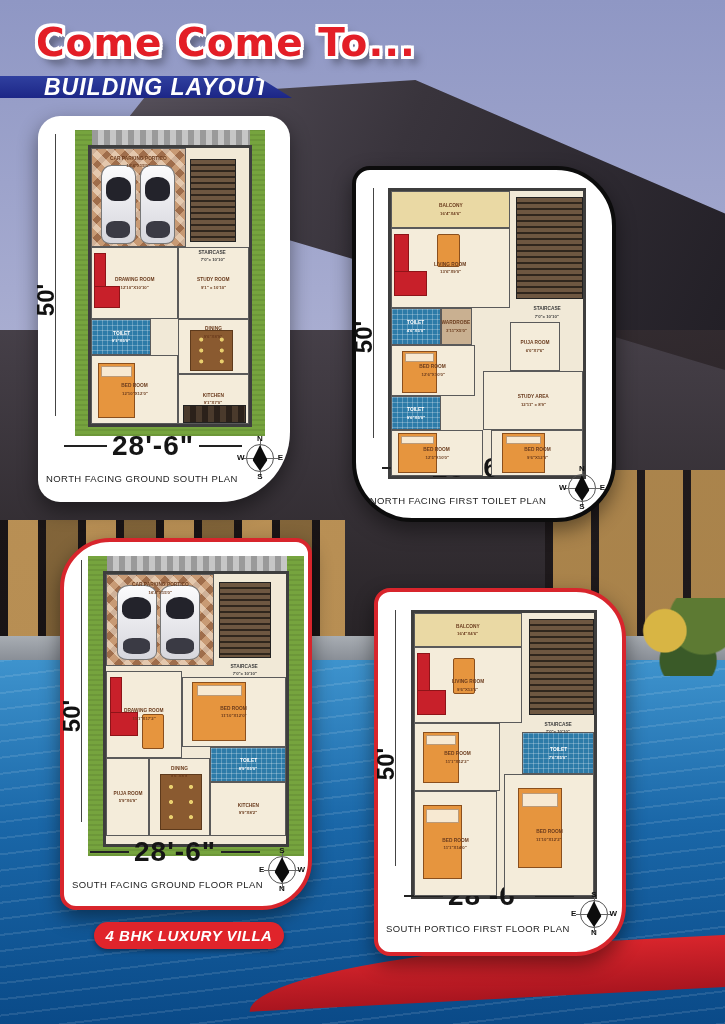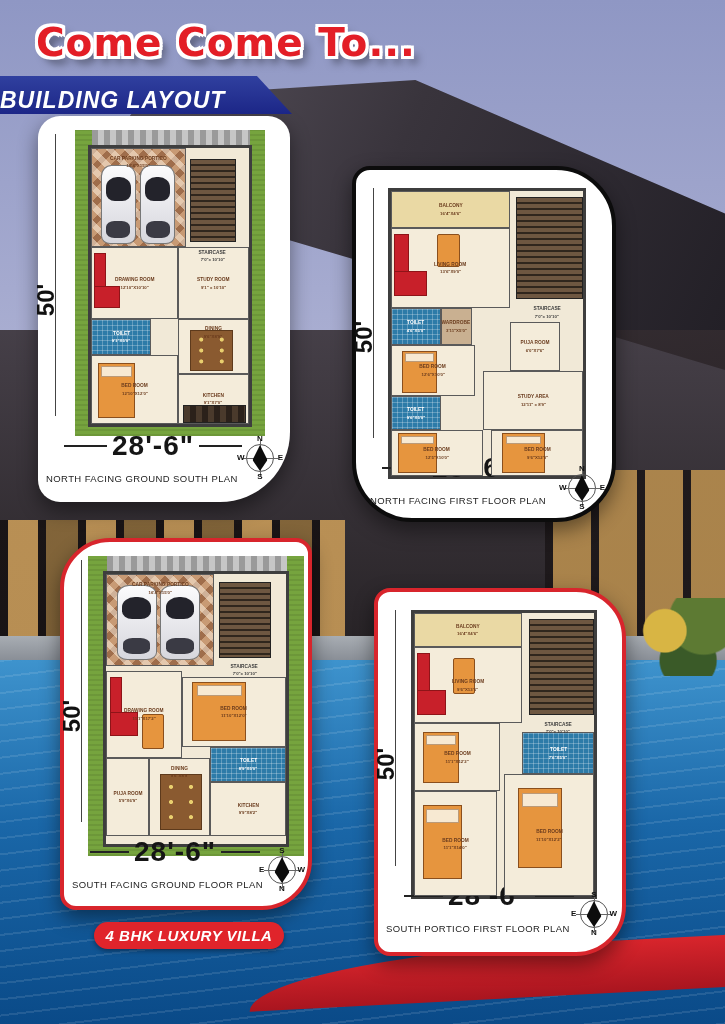--- a/index.html
+++ b/index.html
@@ -32,24 +32,24 @@
       radial-gradient(circle at 62% 80%,#3a5a28 0 32%,transparent 34%);}
 
   
   .title{position:absolute;left:36px;top:20px;z-index:4;
     font-family:"DejaVu Sans","Liberation Sans",sans-serif;
     font-size:39px;font-weight:800;letter-spacing:1px;color:#e31e26;
     text-shadow:
       -3px -3px 0 #fff,3px -3px 0 #fff,-3px 3px 0 #fff,3px 3px 0 #fff,
       0 -3px 0 #fff,0 3px 0 #fff,-3px 0 0 #fff,3px 0 0 #fff,
       6px 7px 8px rgba(0,0,0,.5);}
-  .banner{position:absolute;left:0;top:76px;width:292px;height:38px;z-index:4;
+  .banner{position:absolute;left:0;top:76px;width:292px;height:22px;z-index:4;
     background:linear-gradient(180deg,#30409f,#1c2687);
     clip-path:polygon(0 0,88% 0,100% 100%,0 100%);
-    display:flex;align-items:flex-end;box-sizing:border-box;
+    display:flex;align-items:center;padding-left:44px;box-sizing:border-box;
     box-shadow:0 4px 8px rgba(0,0,0,.3);}
   .banner span{color:#fff;font-size:23px;font-weight:bold;font-style:italic;letter-spacing:1px;}
 
   
   .card{position:absolute;background:#fff;box-shadow:0 8px 20px rgba(0,0,0,.45);box-sizing:border-box;}
   .card1{left:38px;top:116px;width:252px;height:386px;border-radius:22px 22px 70px 22px;z-index:2;}
   .card2{left:352px;top:166px;width:264px;height:356px;border:4px solid #0c0c0c;border-radius:18px 60px 60px 60px;z-index:2;}
   .card3{left:60px;top:538px;width:252px;height:372px;border:4px solid #d8252c;border-radius:50px 16px 50px 16px;z-index:3;}
   .card4{left:374px;top:588px;width:252px;height:368px;border:4px solid #d8252c;border-radius:16px 50px 50px 16px;z-index:3;}
 
@@ -323,21 +323,21 @@
             <span class="rn">BED ROOM</span>
             <span class="rd">9'6"X12'0"</span>
           </div>
         </div>
       </div>
     <div class="dim-h">
       <span class="line"></span>
       <span class="dim-text">28'-6"</span>
       <span class="line"></span>
     </div>
-    <div class="plan-title">NORTH FACING FIRST FLOOR PLAN</div>
+    <div class="plan-title">NORTH FACING FIRST TOILET PLAN</div>
     <div class="dim-v">50'</div>
     <div class="compass">
         <div class="ring"></div>
         <div class="axis-h"></div>
         <div class="axis-v"></div>
         <div class="needle"></div>
         <span class="cl up">N</span>
         <span class="cl right">E</span>
         <span class="cl down">S</span>
         <span class="cl left">W</span>

